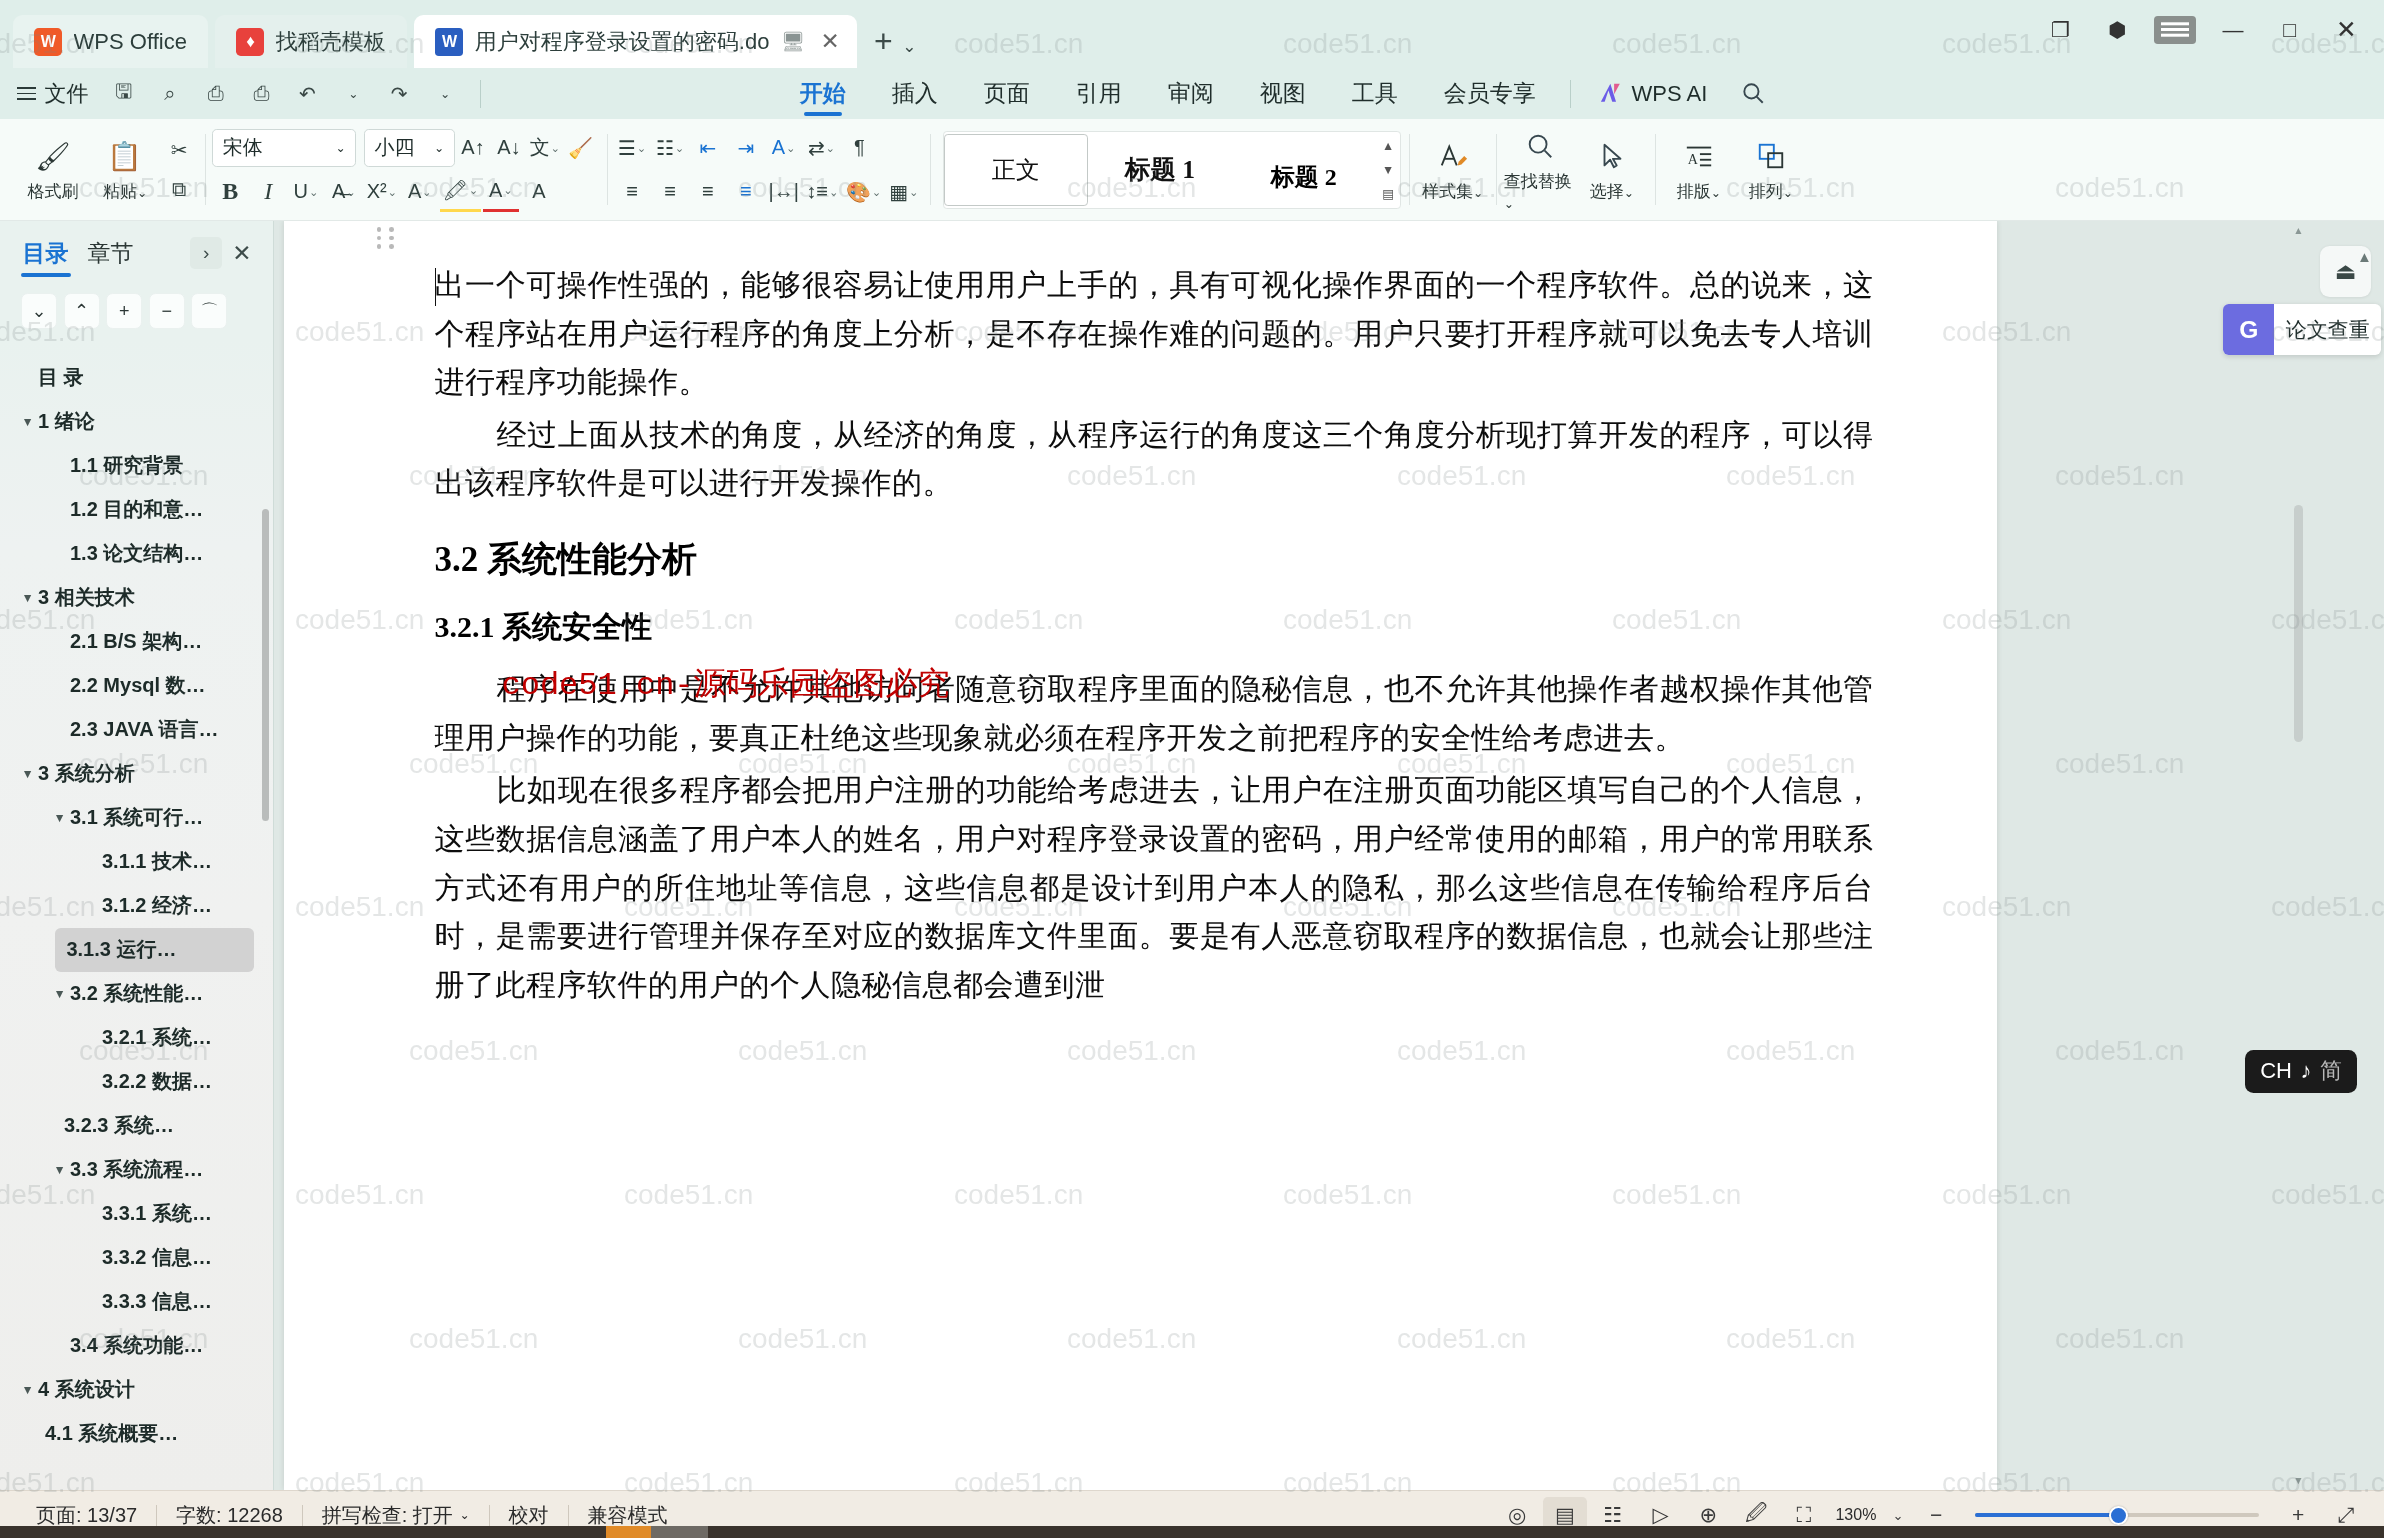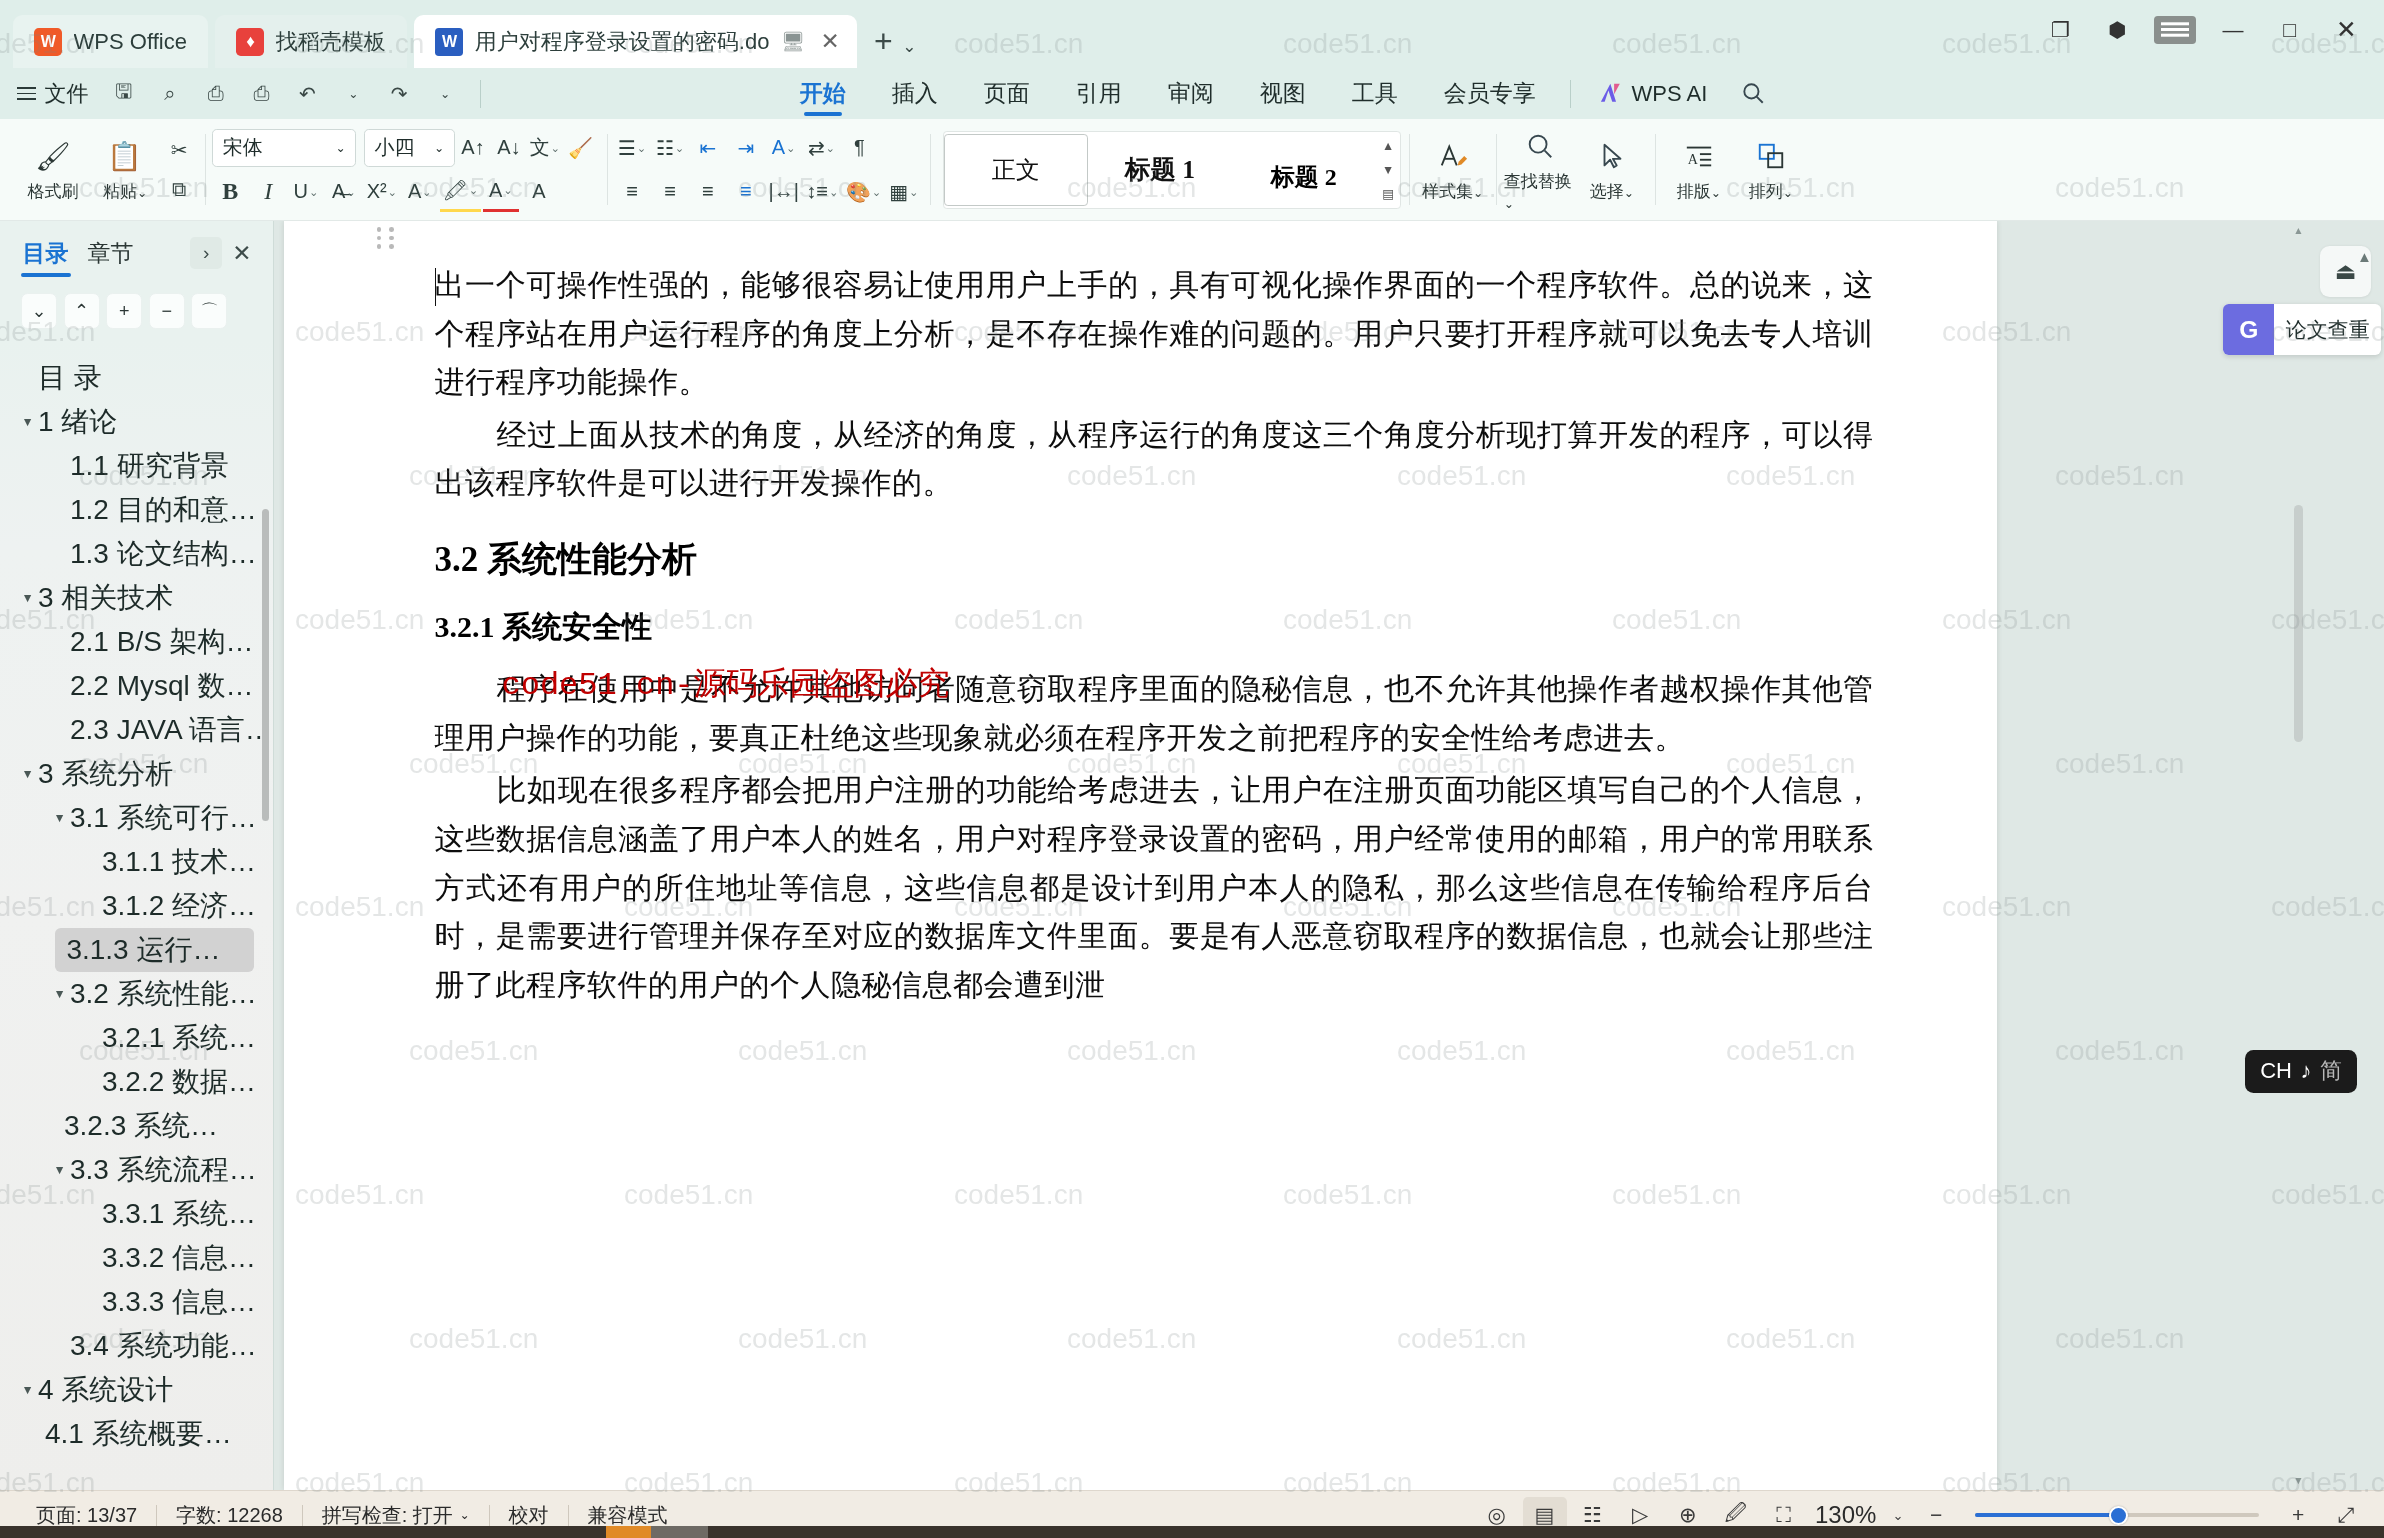--- a/index.html
+++ b/index.html
@@ -168,21 +168,21 @@
   .outline {
     flex: 1; overflow: hidden; padding: 17px 0 0 0; position: relative;
     background: linear-gradient(180deg,#e9f2ef 0%, #eef2f1 18%, #f0f1f0 50%, #eeeeec 100%);
   }
   .ol-row {
     display: flex; align-items: center; height: 44px; font-size: 20px; color: #1d2b29;
     padding-right: 17px; white-space: nowrap; position: relative;
   }
   .ol-row.sel { background: #d2d2d2; border-radius: 5.7px; margin: 0 19px 0 55px; padding-left: 11.4px;}
   .ol-tri { width: 21px; font-size: 12.3px; color: #4a5856; flex: none; text-align: center; }
-  .ol-title { font-size: 28px; color: #1d2b29; }
+  .ol-title { font-size: 20px; color: #1d2b29; font-weight: bold; }
   .sb-scroll {
     position: absolute; right: 3.8px; top: 170px; width: 7.6px; height: 312px;
     background: #b9bcbb; border-radius: 3.8px;
   }
 
   
   .docarea { flex: 1; position: relative; background: #dfe8e5; overflow: hidden; }
   .page {
     position: absolute; left: 9.5px; top: 0; width: 1713px; height: 100%;
     background: #fff; box-shadow: 0 0 5.7px rgba(0,0,0,.12);
@@ -271,21 +271,21 @@
     border-top: 0.9px solid #ded7cd;
   }
   .sb-item { padding: 0 19px; display: flex; align-items: center; gap: 6.6px; white-space: nowrap;}
   .sb-div { width: 0.9px; height: 21px; background: #cfc8bd; }
   .st-right { margin-left: auto; display: flex; align-items: center; gap: 3.8px; }
   .st-ico {
     width: 44px; height: 36px; display: flex; align-items: center; justify-content: center;
     font-size: 21px; color: #3a3a3a;
   }
   .st-ico.boxed { background: #e3ddd3; border-radius: 4.7px; }
-  .zoom-lvl { font-size: 24px; padding: 0 5.7px; }
+  .zoom-lvl { font-size: 16px; padding: 0 5.7px; }
   .zoom-slider {
     width: 284px; height: 3.8px; background: #cfc8bd; border-radius: 1.9px; position: relative; margin: 0 13.2px;
   }
   .zoom-slider .filled { position: absolute; left: 0; top: 0; height: 3.8px; width: 144px; background: #2b6fd4; border-radius: 1.9px;}
   .zoom-slider .knob {
     position: absolute; left: 134px; top: -7.6px; width: 19px; height: 19px; border-radius: 50%;
     background: #2b6fd4; border: 2.8px solid #fff; box-shadow: 0 0 1.9px rgba(0,0,0,.3);
   }
   .taskbar-peek {
     position: absolute; left: 0; right: 0; bottom: 0; height: 13.2px; background: #3a332c; z-index: 60;

